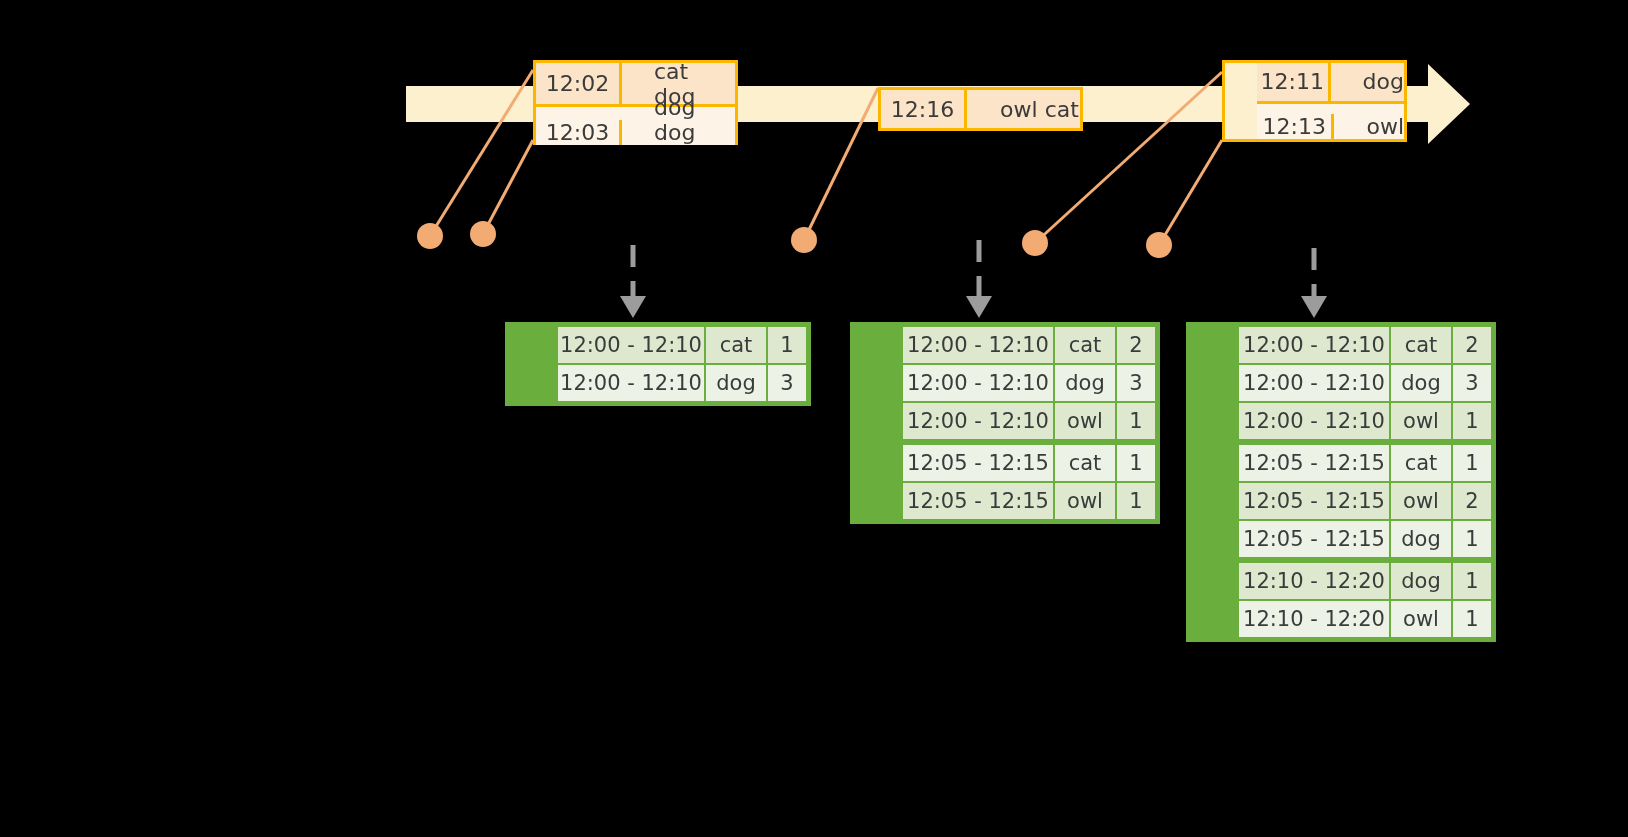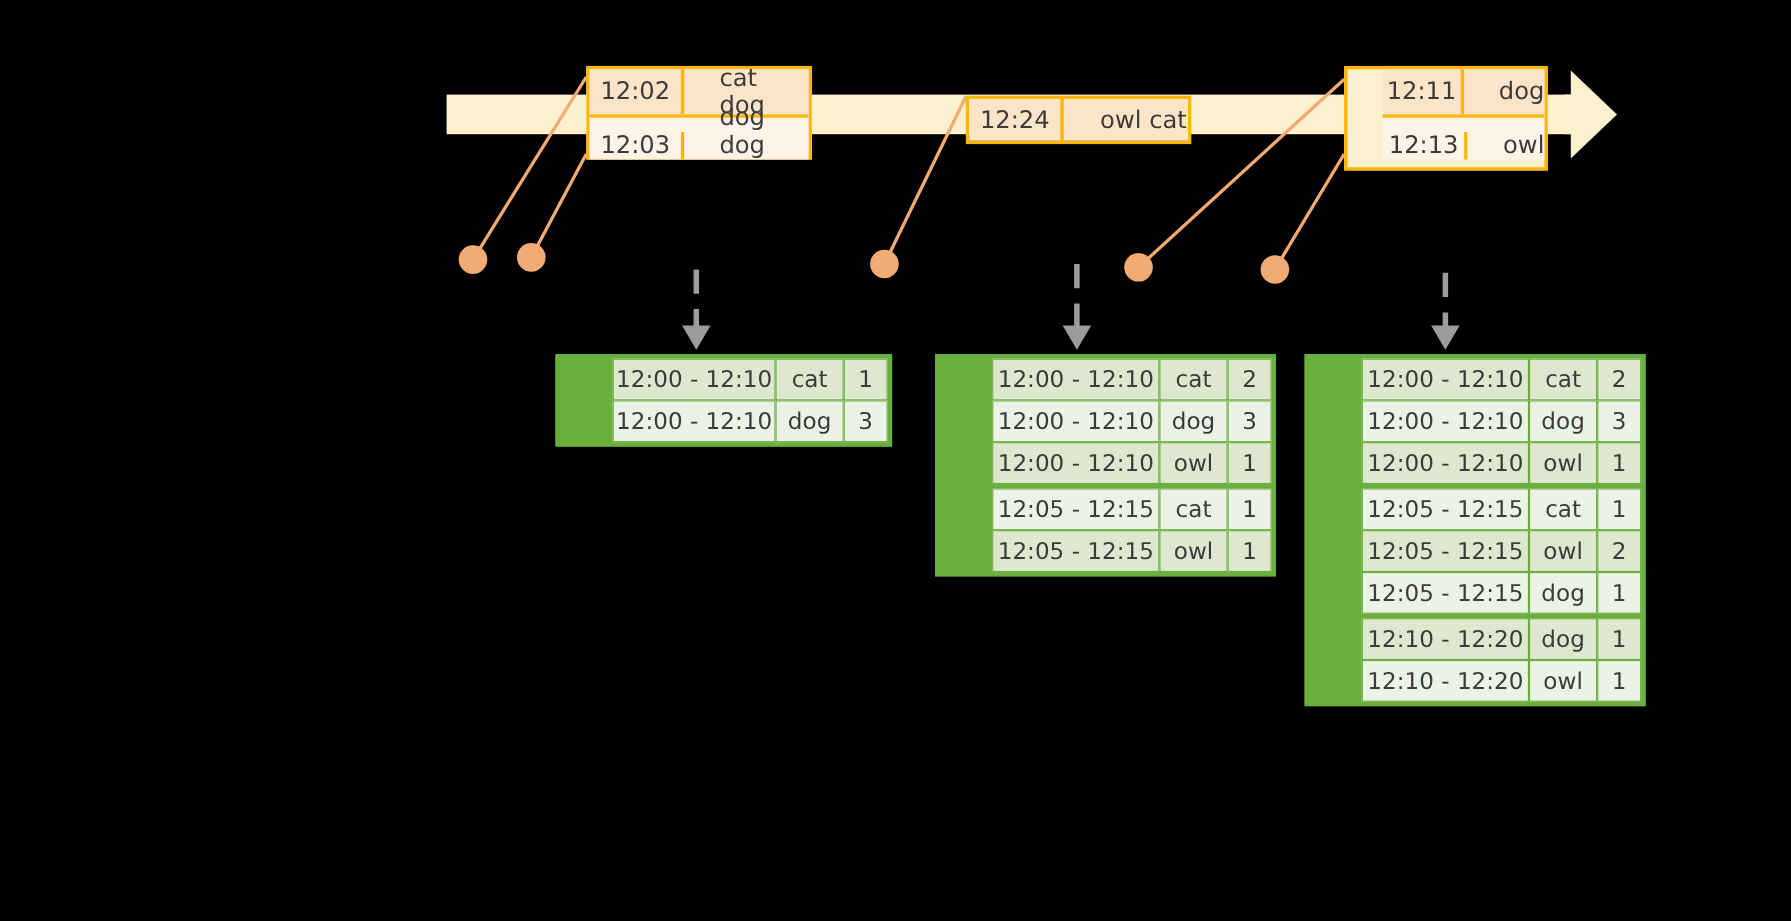--- a/index.html
+++ b/index.html
@@ -122,27 +122,27 @@
       <div class="ev-row shade-b">
         <div class="ev-cell ev-time">12:03</div>
         <div class="ev-cell ev-words">dog dog</div>
       </div>
     </div>
   </div>
 
   <div class="ev" style="left:866px;top:87px;width:205px;height:44px;">
     <div class="ev-rows">
       <div class="ev-row shade-a">
-        <div class="ev-cell ev-time">12:24</div>
+        <div class="ev-cell ev-time">12:16</div>
         <div class="ev-cell ev-words">owl cat</div>
       </div>
     </div>
   </div>
 
-  <div class="ev" style="left:1210px;top:60px;width:185px;height:95px;padding-left:32px;">
+  <div class="ev" style="left:1210px;top:60px;width:185px;height:82px;padding-left:32px;">
     <div class="ev-rows">
       <div class="ev-row shade-a">
         <div class="ev-cell ev-time">12:11</div>
         <div class="ev-cell ev-words">dog</div>
       </div>
       <div class="ev-row shade-b">
         <div class="ev-cell ev-time">12:13</div>
         <div class="ev-cell ev-words">owl</div>
       </div>
     </div>

